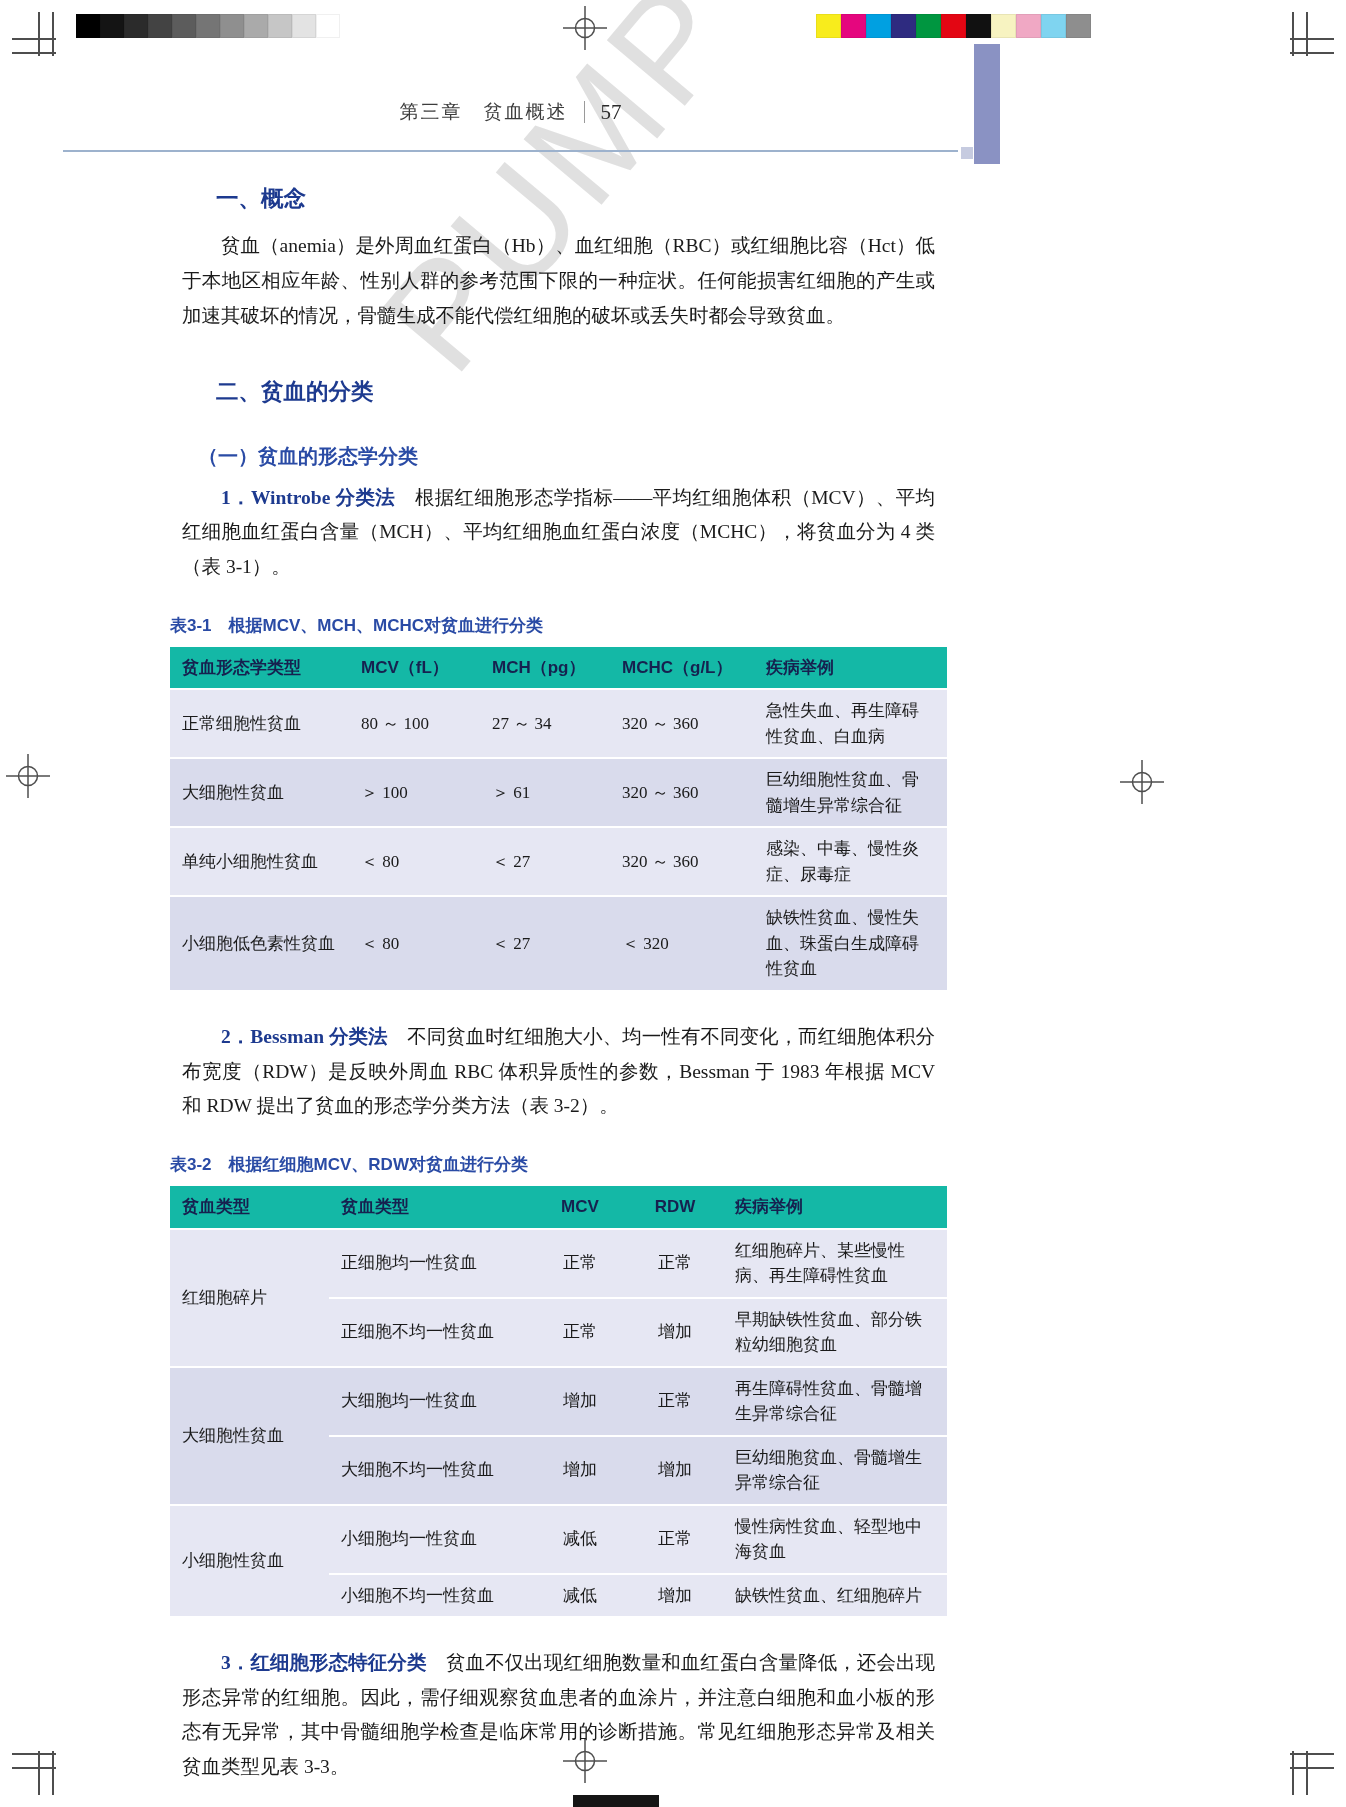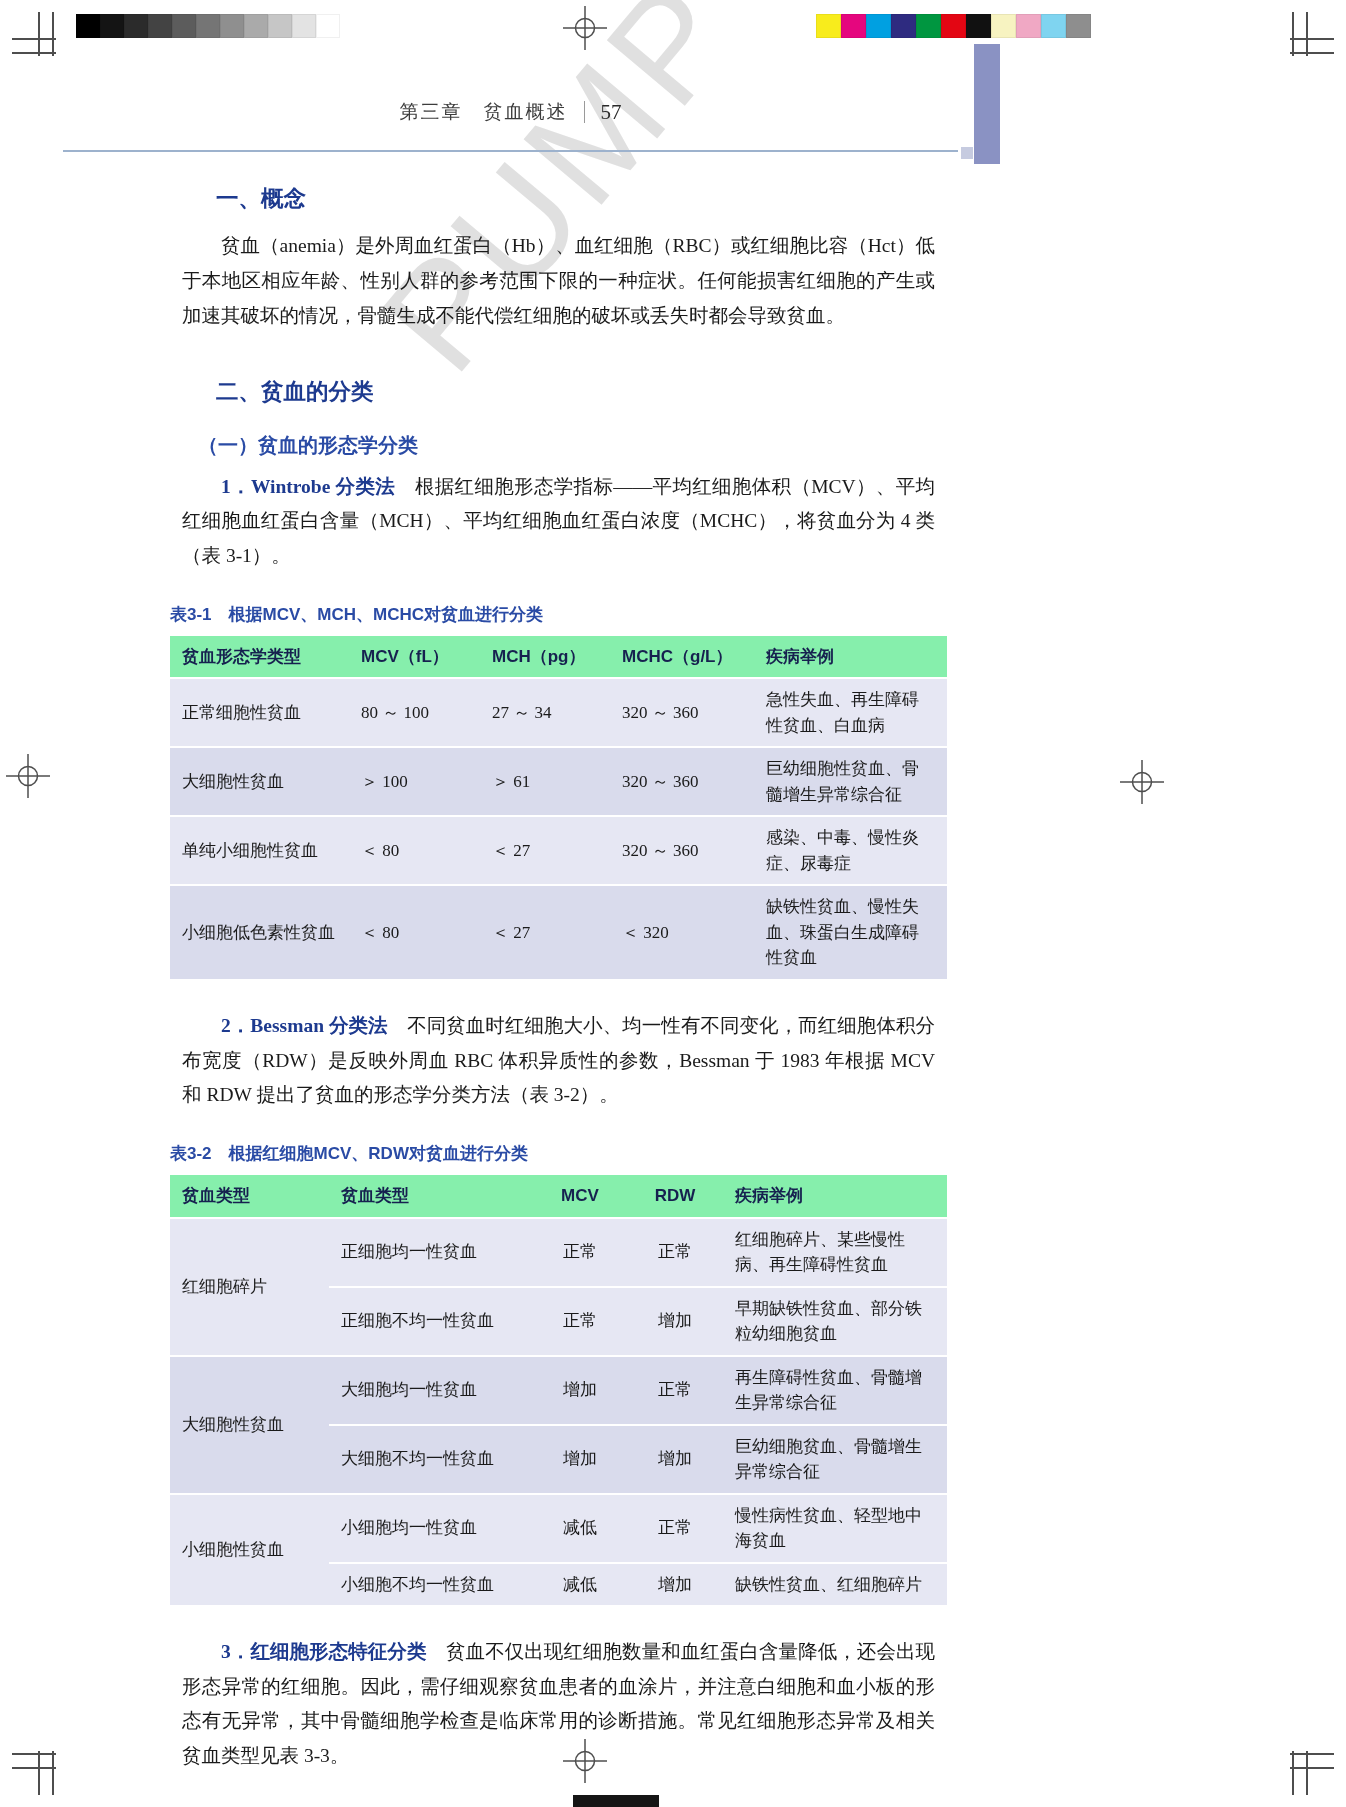--- a/index.html
+++ b/index.html
@@ -51,34 +51,34 @@
     font-size:19.5px; line-height:1.78; text-align:justify;
   }
   .content p { margin:12px; text-indent:2em; }
   .sec {
     font-size:22.5px; font-weight:bold; color:#1d3a8f;
     margin:14px 0 16px 46px; text-align:left; line-height:1.3;
   }
   .sec2 { margin-top:44px; }
   .sub {
     font-size:20px; font-weight:bold; color:#2a4ba5;
-    margin:25px 0 8px 28px; text-align:left; line-height:1.3;
+    margin:36px 0 8px 28px; text-align:left; line-height:1.3;
   }
   .lead { font-weight:bold; color:#1d3a8f; }
   .item-para { margin-top:16px; }
 
   .tcaption {
     text-align:left; text-indent:0; font-weight:bold; color:#2a4ba5;
     font-size:17px; margin:30px 0 10px; line-height:1.3;
     font-family:"Liberation Sans",sans-serif;
   }
 
   table.dtable { width:777px; border-collapse:separate; border-spacing:0; font-size:17px; line-height:1.5; }
   table.dtable th {
-    background:#86efac; font-family:"Liberation Sans",sans-serif; font-weight:bold;
+    background:#14b8a6; font-family:"Liberation Sans",sans-serif; font-weight:bold;
     color:#16214f; text-align:left; padding:8px 12px; border-bottom:2px solid #fff;
     vertical-align:middle;
     margin-left:43px;
   }
   table.dtable td { padding:8px 12px; border-bottom:2px solid #fff; vertical-align:middle; text-align:left; }
   .row-a td { background:#e6e7f3; }
   .row-b td { background:#d9dbec; }
   .last td, td.grp-last { border-bottom:3px solid #2e3c8e; }
   .ctr { text-align:center !important; }
 

